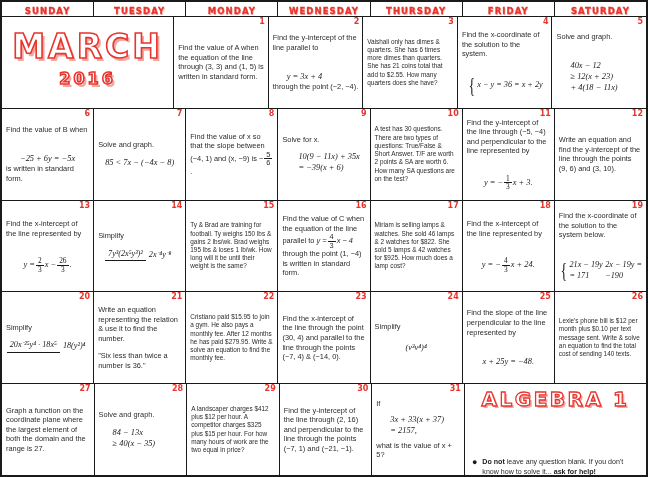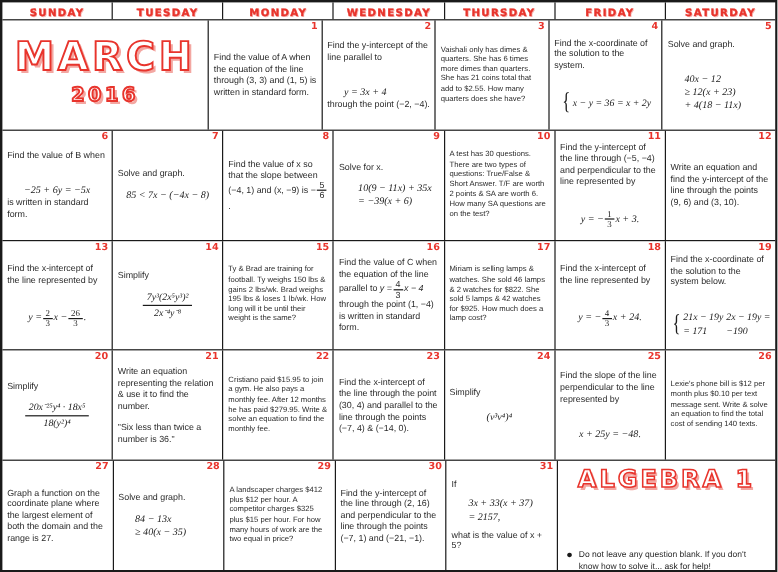--- a/index.html
+++ b/index.html
@@ -94,21 +94,21 @@
     display:inline-flex;flex-direction:column;
     vertical-align:middle;
     text-align:center;
     margin:0 1px;
     line-height:1;
     font-size:7.4px;
   }
   .frac .num{padding:0 2px;border-bottom:0.8px solid #1a1a1a;}
   .frac .den{padding:0 2px;}
   .bigfrac{
-    display:inline-flex;flex-direction:column;
+    display:inline-flex;flex-direction:row;
     text-align:center;line-height:1.25;
     font-family:"Liberation Serif", serif;
     font-size:8.2px;
   }
   .bigfrac .num{border-bottom:0.9px solid #1a1a1a;padding:0 3px 1px 3px;}
   .bigfrac .den{padding:1px 3px 0 3px;}
   
   .system{
     display:inline-flex;align-items:center;
     font-family:"Liberation Serif", serif;
@@ -167,21 +167,21 @@
     list-style:none;margin:0;padding:0;
     font-size:7.1px;line-height:9.6px;color:#2b2b2b;
   }
   .promo-list li{
     display:flex;margin-bottom:5px;
   }
   .promo-list .bullet{
     color:#1a1a1a;font-size:9px;line-height:9.6px;
     margin-right:5px;flex:0 0 auto;
   }
-  .promo-list b{font-weight:normal;color:#1a1a1a;}
+  .promo-list b{font-weight:bold;color:#1a1a1a;}
 </style>
 </head>
 <body>
 
 <div class="calendar">
 
   <div class="dow-row">
     <div class="dow">
         <span class="dow-label">SUNDAY</span>
       </div>

